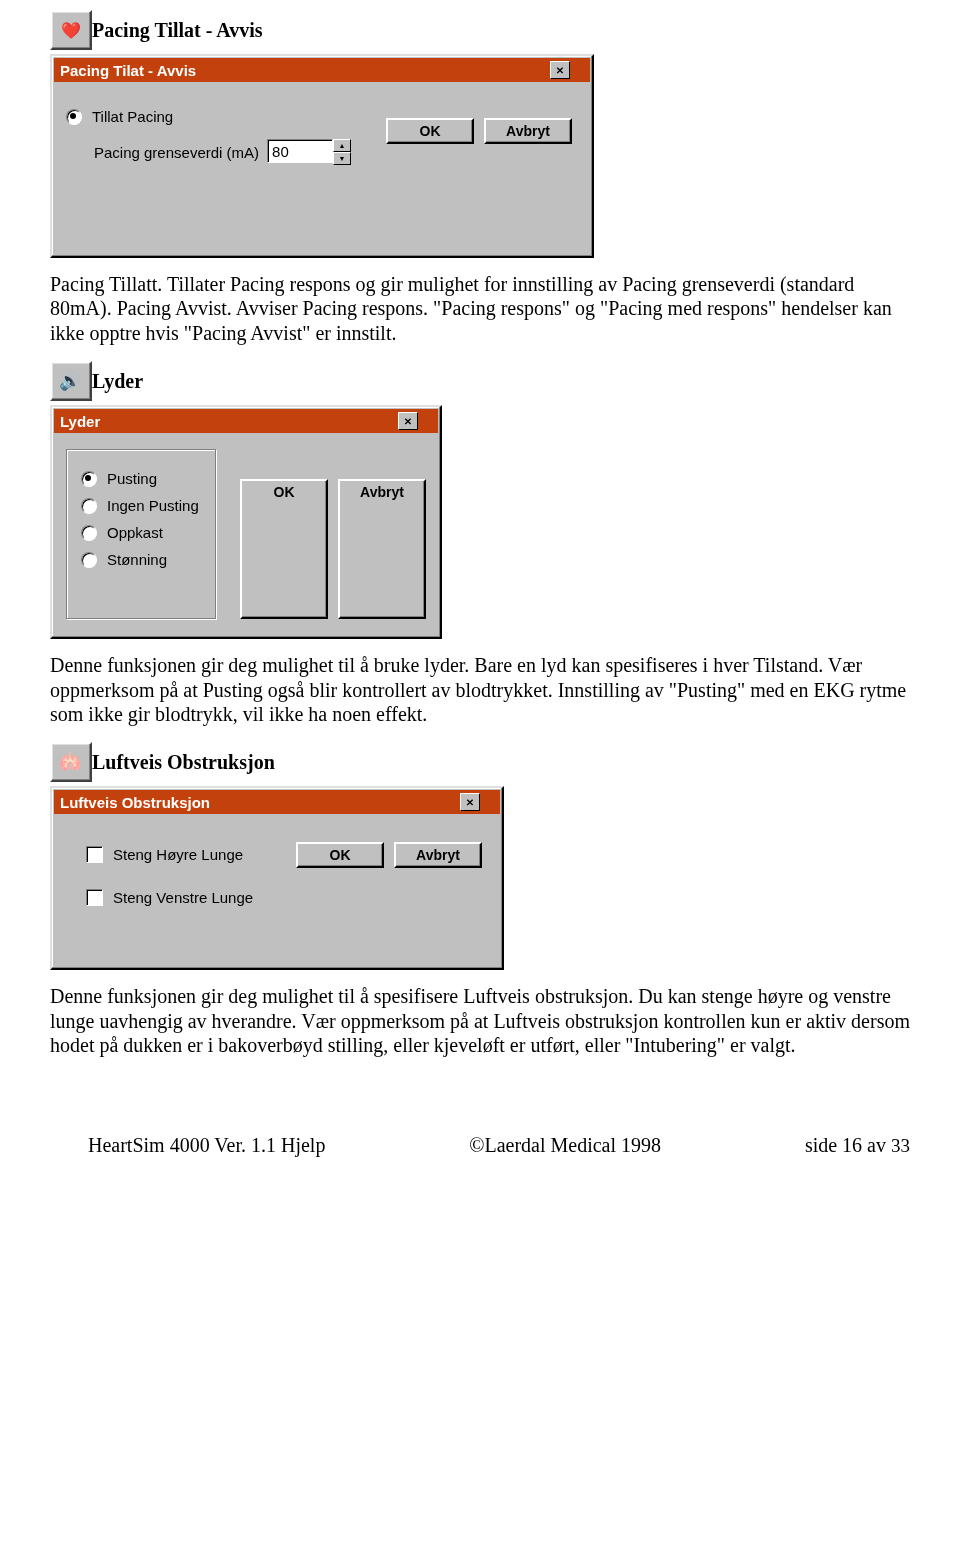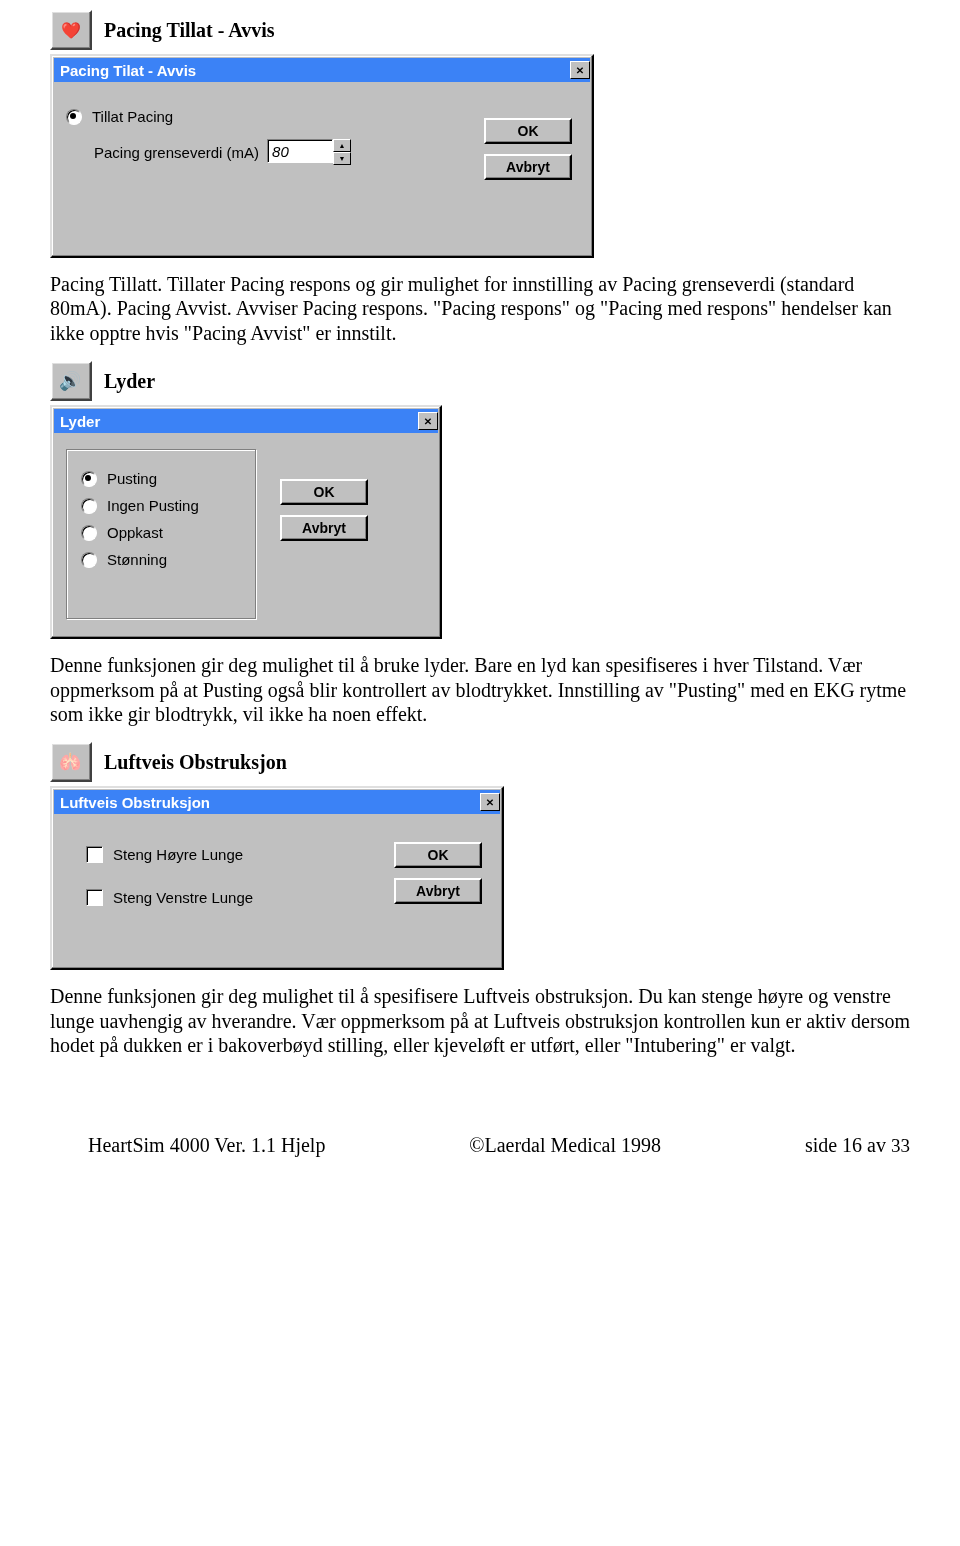--- a/index.html
+++ b/index.html
@@ -10,21 +10,20 @@
     background: #fff;
     width: 960px;
     color: #000;
   }
   .page {
     padding: 10px 50px 30px 50px;
   }
   .section-head {
     display: flex;
     align-items: center;
-    gap: 12px;
     margin-bottom: 4px;
   }
   .tool-icon {
     width: 38px;
     height: 36px;
     background: #c0c0c0;
     border-top: 2px solid #fff;
     border-left: 2px solid #fff;
     border-right: 2px solid #404040;
     border-bottom: 2px solid #404040;
@@ -52,26 +51,26 @@
     box-shadow: inset -1px -1px 0 #808080, inset 1px 1px 0 #fff;
     margin: 2px 0 14px 0;
     font-family: Arial, Helvetica, sans-serif;
     font-size: 15px;
   }
   .dlg-pacing { width: 540px; }
   .dlg-lyder  { width: 388px; }
   .dlg-luft   { width: 450px; }
 
   .titlebar {
-    background: #3b82f6;
+    background: #c2410c;
     color: #fff;
     display: flex;
     align-items: center;
     justify-content: space-between;
-    padding: 3px 0 3px 6px;
+    padding: 3px 20px 3px 6px;
     margin: 2px;
     font-weight: bold;
   }
   .titlebar .tb-text { font-family: Arial, sans-serif; font-weight: bold; }
   .close-btn {
     width: 18px; height: 16px;
     background: #c0c0c0;
     border-top: 1px solid #fff; border-left: 1px solid #fff;
     border-right: 1px solid #000; border-bottom: 1px solid #000;
     display: flex; align-items: center; justify-content: center;
@@ -136,21 +135,21 @@
     border-top:2px solid #fff; border-left:2px solid #fff;
     border-right:2px solid #000; border-bottom:2px solid #000;
     box-shadow: inset -1px -1px 0 #808080;
     min-width: 64px;
     text-align:center;
     padding: 3px 10px;
     font-family: Arial; font-weight: bold; font-size: 14px;
   }
   .btn-col {
     position: absolute;
-    display:flex; flex-direction:column; gap:10px;
+    display:flex; flex-direction:row; gap:10px;
   }
 
   .group-box {
     border: 1px solid #808080;
     box-shadow: 1px 1px 0 #fff, inset 1px 1px 0 #fff;
     padding: 10px 14px;
     width: 160px;
   }
 
   .para {
@@ -182,21 +181,21 @@
       <span class="tb-text">Pacing Tilat - Avvis</span>
       <div class="close-btn">✕</div>
     </div>
     <div class="dlg-body" style="min-height:140px;">
       <div class="radio-row">
         <div class="radio checked"></div>
         <span class="lbl">Tillat Pacing</span>
       </div>
       <div class="indent" style="margin-top:14px; margin-bottom:14px;">
         <span class="lbl">Pacing grenseverdi (mA)</span>
-        <div style="display:flex;font-style:italic;">
+        <div style="display:flex;">
           <div class="win-input">80</div>
           <div class="spinner">
             <div class="spin-btn">▲</div>
             <div class="spin-btn">▼</div>
           </div>
         </div>
       </div>
       <div class="btn-col" style="right:20px; top:34px;">
         <div class="btn">OK</div>
         <div class="btn">Avbryt</div>

